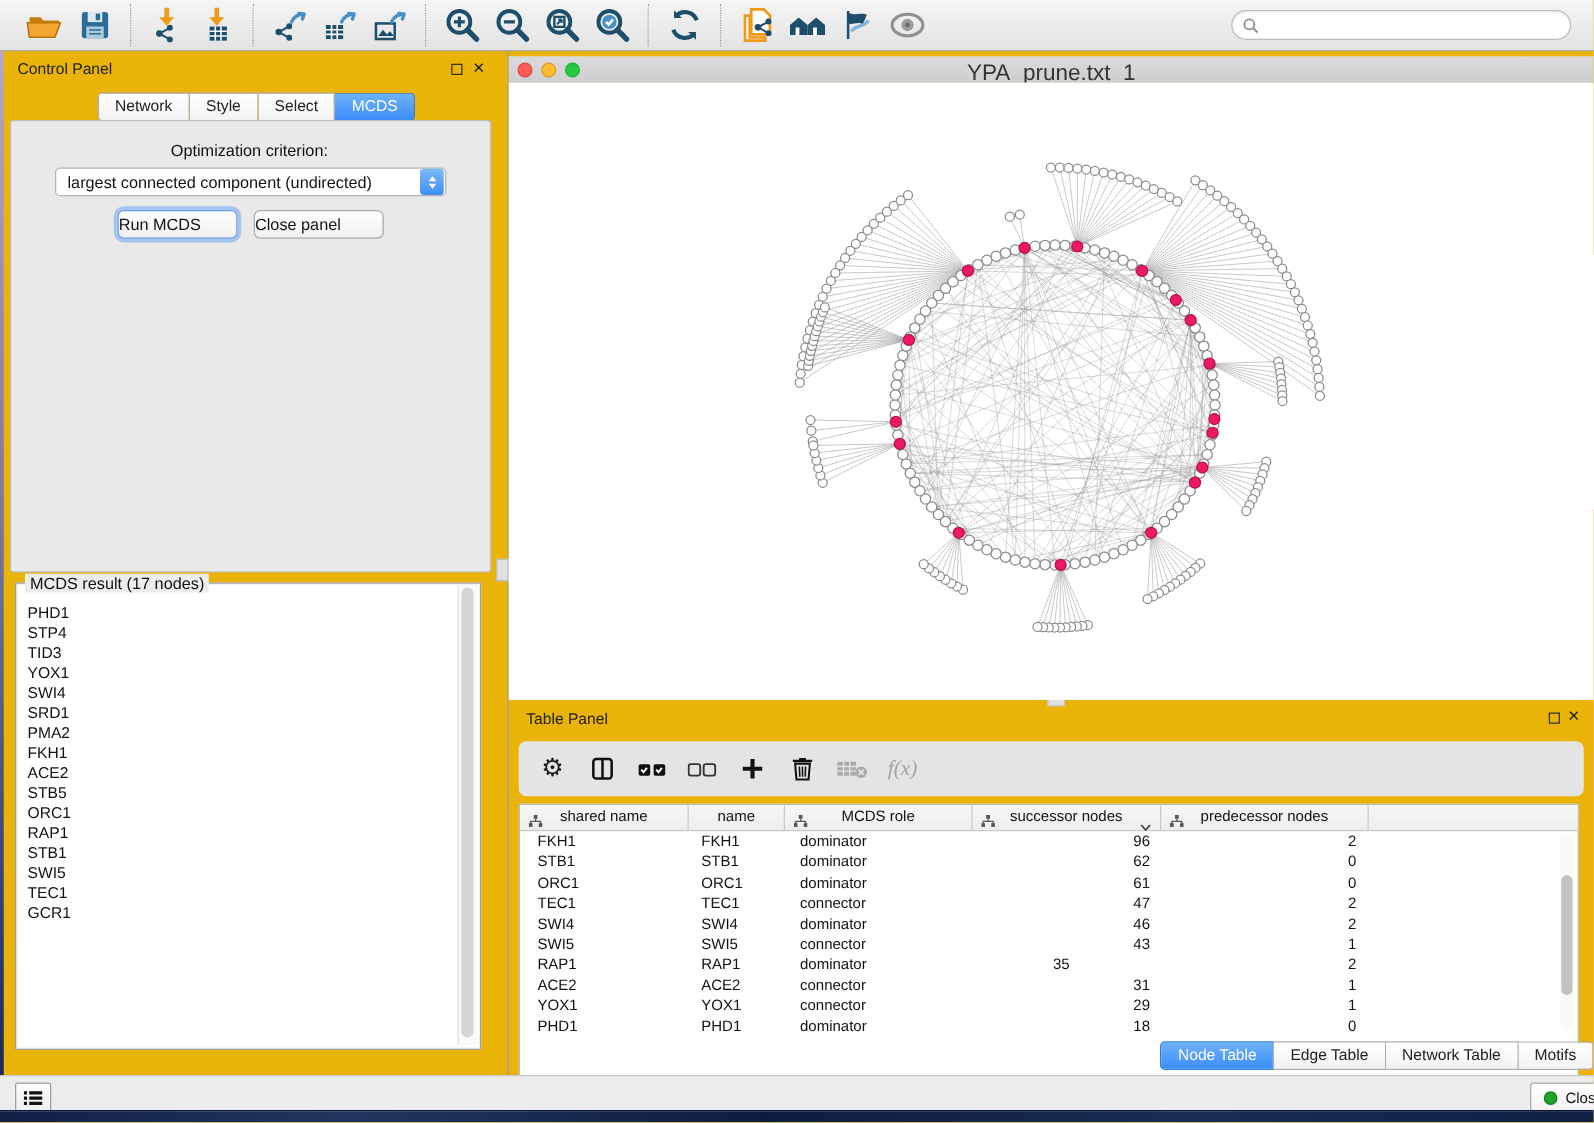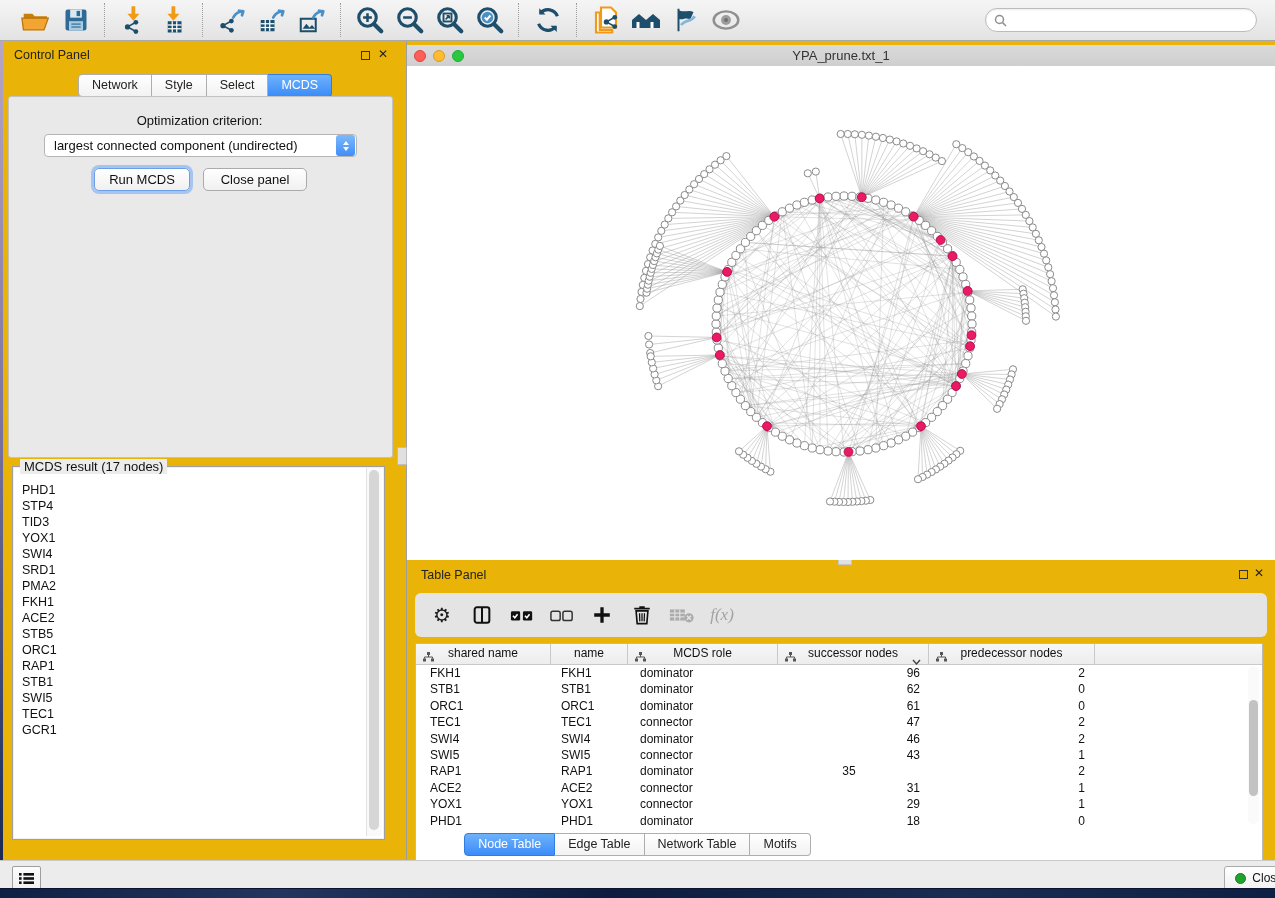--- a/index.html
+++ b/index.html
@@ -28,34 +28,34 @@
   .seg .tab.sel{background:linear-gradient(#6fb2fb,#3b8cfa);color:#fff;border-color:#2f7ce2;}
   .cp-tabs{left:78px;top:74px;}
   .cp-box{left:8px;top:96px;width:383px;height:360px;background:#e9e9e9;border:1px solid #c2c2c2;border-radius:3px;}
   .opt-label{left:8px;top:113px;width:383px;text-align:center;font-size:13px;color:#111;}
   .dropdown{left:44px;top:134px;width:313px;height:23px;background:#fff;border:1px solid #b5b5b5;border-radius:4px;box-sizing:border-box;display:flex;align-items:center;}
   .dropdown .val{flex:1;font-size:13px;color:#111;padding-left:9px;white-space:nowrap;}
   .dd-step{width:19px;height:21px;border-radius:3px;background:linear-gradient(#7db9fd,#3f8ef9);margin-right:1px;display:flex;flex-direction:column;align-items:center;justify-content:center;gap:2px;}
   .dd-step i{width:0;height:0;border-left:3.5px solid transparent;border-right:3.5px solid transparent;}
   .dd-step .up{border-bottom:4px solid #fff;}
   .dd-step .dn{border-top:4px solid #fff;}
-  .pbtn{height:23px;background:linear-gradient(#ffffff,#f0f0f0);border:1px solid #ababab;border-radius:5px;font-size:13px;color:#111;display:flex;align-items:center;justify-content:center;box-sizing:border-box;}
+  .pbtn{height:23px;background:linear-gradient(#ffffff,#f0f0f0);border:1px solid #ababab;border-radius:5px;font-size:13px;color:#111;display:flex;align-items:center;box-sizing:border-box;}
   .pbtn.focus{border-color:#6d9fe8;box-shadow:0 0 0 3px rgba(110,165,245,.55);}
   .fieldset{left:12px;top:466px;width:371px;height:372px;background:#fff;border:1px solid #9f9f9f;box-shadow:inset 0 0 0 1px #f0f0f0;}
   .legend{left:20px;top:459px;font-size:13px;color:#111;background:#ececec;padding:0 4px;}
   .mcds-list{left:14px;top:482px;width:348px;height:352px;overflow:hidden;font-size:12.5px;color:#111;line-height:16px;padding-left:8px;}
   .list-scroll{left:366px;top:468px;width:15px;height:368px;background:#fafafa;border-left:1px solid #e2e2e2;}
   .list-scroll .thumb{position:absolute;left:2px;top:2px;width:10px;height:360px;border-radius:5px;background:#d6d6d6;}
   
   .vsplit{left:406px;top:41px;width:1px;height:819px;background:#9e9e9e;}
   .vsplit-handle{left:397px;top:447px;width:8px;height:16px;background:#e0e0e0;border:1px solid #bdbdbd;}
   .hsplit-handle{left:838px;top:556px;width:12px;height:7px;background:#e0e0e0;border:1px solid #c6c6c6;}
   
   .net-titlebar{left:407px;top:45px;width:868px;height:21px;background:linear-gradient(#dadada,#cfcfcf);border-bottom:1px solid #a8a8a8;}
-  .net-title{left:407px;top:48px;width:868px;text-align:center;font-size:13px;color:#333;}
+  .net-title{left:407px;top:48px;width:868px;text-align:center;font-size:18px;color:#333;}
   .light{width:12px;height:12px;border-radius:50%;display:inline-block;box-sizing:border-box;}
   .net-canvas{left:407px;top:66px;width:868px;height:494px;background:#fff;}
   .net-canvas svg{display:block;}
   .chords line{stroke:#8f8f8f;stroke-opacity:.33;stroke-width:.8;}
   .fans line{stroke:#9b9b9b;stroke-opacity:.55;stroke-width:.8;}
   circle.leaf{fill:#fff;stroke:#8a8a8a;stroke-width:1;}
   circle.hub{fill:#ec1a64;stroke:#b80f50;stroke-width:1;}
   
   .tp-title{left:421px;top:568px;font-size:12.5px;color:#222;}
   .tp-toolbar{left:415px;top:593px;width:852px;height:44px;background:#e4e4e4;border-radius:6px;display:flex;align-items:center;gap:14px;padding-left:14px;box-sizing:border-box;}
@@ -64,21 +64,21 @@
   .tp-btn .fx{font-family:"Liberation Serif","DejaVu Serif",serif;font-style:italic;font-size:17px;color:#a3a3a3;}
   .table-wrap{left:415px;top:643px;width:848px;height:220px;background:#fff;border:1px solid #b9b9b9;box-sizing:border-box;}
   .thead{display:flex;height:20px;background:linear-gradient(#f7f7f7,#ededed);border-bottom:1px solid #c9c9c9;}
   .th{position:relative;font-size:12px;color:#111;text-align:center;line-height:19px;border-right:1px solid #c9c9c9;box-sizing:border-box;}
   .th .hicon{position:absolute;left:7px;top:5px;}
   .th .sort{position:absolute;right:7px;top:8px;}
   .trow{display:flex;height:16.4px;font-size:12px;color:#111;}
   .td{box-sizing:border-box;white-space:nowrap;overflow:hidden;line-height:16.4px;}
   .tbl-scroll{position:absolute;right:3px;top:22px;width:11px;height:158px;background:#fafafa;border-radius:6px;}
   .tbl-scroll .thumb{position:absolute;left:1px;top:34px;width:9px;height:96px;border-radius:5px;background:#c2c2c2;}
-  .tp-tabs{left:0;top:833px;width:1275px;display:flex;justify-content:center;}
+  .tp-tabs{left:0;top:833px;width:1275px;display:flex;justify-content:flex-end;}
   .tp-tabs .seg{margin-left:407px;}
   
   .statusbar{left:0;top:860px;width:1275px;height:30px;background:#ececec;border-top:1px solid #c9c9c9;}
   .list-btn{left:12px;top:866px;width:27px;height:23px;background:linear-gradient(#fcfcfc,#efefef);border:1px solid #9f9f9f;border-radius:2px;display:flex;align-items:center;justify-content:center;}
   .mem-btn{right:13px;top:866px;height:22px;background:linear-gradient(#ffffff,#f1f1f1);border:1px solid #ababab;border-radius:3px;display:flex;align-items:center;gap:6px;padding:0 10px;font-size:12px;color:#111;}
   .mem-dot{width:11px;height:11px;border-radius:50%;background:#1fa32c;border:1px solid #157d20;box-sizing:border-box;}
 </style>
 </head>
 <body>
 

